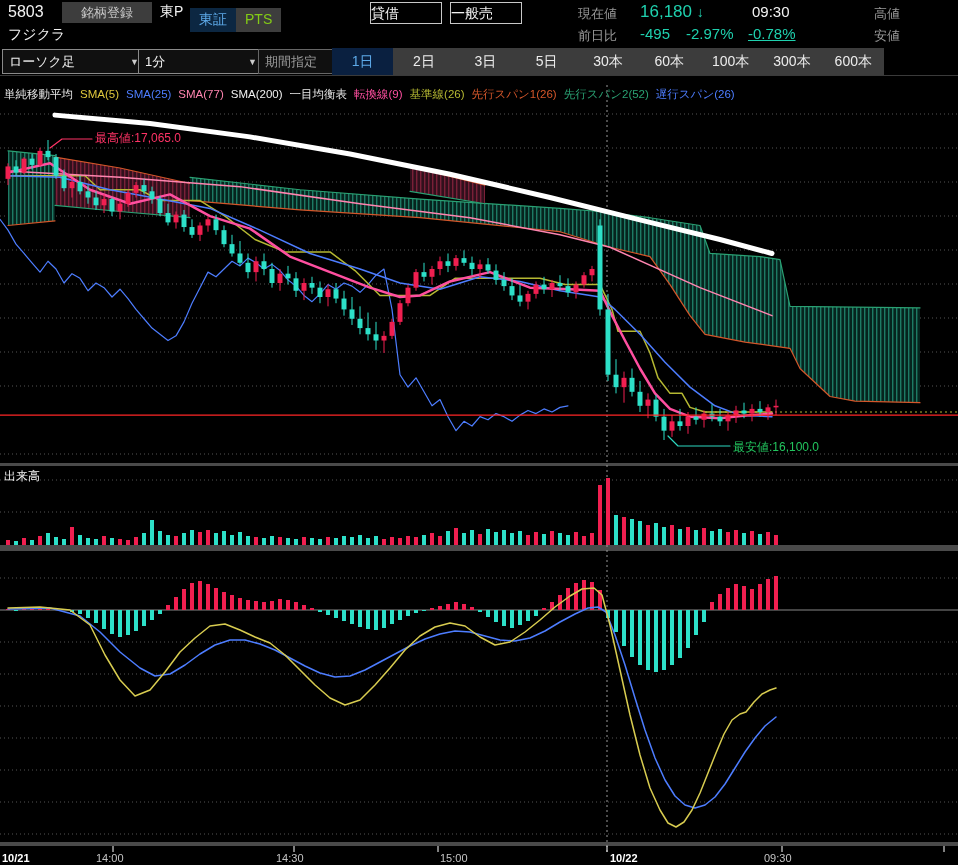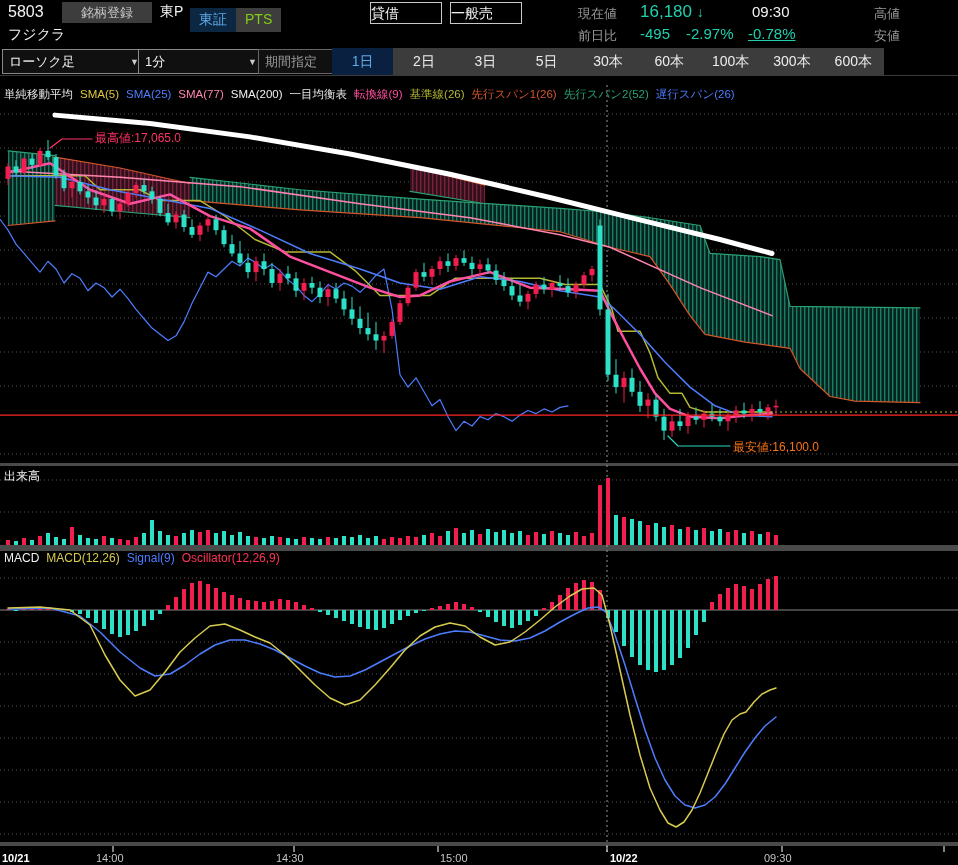--- a/index.html
+++ b/index.html
@@ -539,24 +539,23 @@
         <div class="rbtn">30本</div>
         <div class="rbtn">60本</div>
         <div class="rbtn">100本</div>
         <div class="rbtn">300本</div>
         <div class="rbtn">600本</div>
       </div>
   </div>
 
   <div class="legend abs" style="left:4px;top:87px;" id="legend-main"><span style="color: rgb(232, 232, 232);">単純移動平均</span><span style="color: rgb(224, 200, 60);">SMA(5)</span><span style="color: rgb(77, 125, 255);">SMA(25)</span><span style="color: rgb(255, 133, 176);">SMA(77)</span><span style="color: rgb(240, 240, 240);">SMA(200)</span><span style="color: rgb(232, 232, 232);">一目均衡表</span><span style="color: rgb(255, 79, 160);">転換線(9)</span><span style="color: rgb(181, 184, 50);">基準線(26)</span><span style="color: rgb(212, 86, 42);">先行スパン1(26)</span><span style="color: rgb(42, 161, 115);">先行スパン2(52)</span><span style="color: rgb(77, 125, 255);">遅行スパン(26)</span></div>
   <div class="abs white" style="left:4px;top:468px;font-size:12px;">出来高</div>
-  <div class="legend abs" style="left:4px;top:551px;font-size:12px;" id="legend-macd"><span style="color: rgb(240, 240, 240);">MACD</span><span style="color: rgb(216, 204, 80);">MACD(12,26)</span><span style="color: rgb(77, 125, 255);">Signal(9)</span><span style="color: rgb(255, 51, 85);">Oscillator(12,26,9)</span></div>
 
   <div class="anno abs" style="left:95px;top:130px;color:#ff3366;">最高値:17,065.0</div>
-  <div class="anno abs" style="left:733px;top:439px;color:#f97316;">最安値:16,100.0</div>
+  <div class="anno abs" style="left:733px;top:439px;color:#22c55e;">最安値:16,100.0</div>
 
   <div class="abs" style="left:0;top:852px;width:863px;height:13px;overflow:hidden;" id="taxis">
       <div class="taxis-label bold" style="left: 2px;">10/21</div>
       <div class="taxis-label" style="left: 96px;">14:00</div>
       <div class="taxis-label" style="left: 276px;">14:30</div>
       <div class="taxis-label" style="left: 440px;">15:00</div>
       <div class="taxis-label bold" style="left: 610px;">10/22</div>
       <div class="taxis-label" style="left: 764px;">09:30</div>
       <div class="taxis-label" style="left: 928px;">10:00</div>
     </div>

